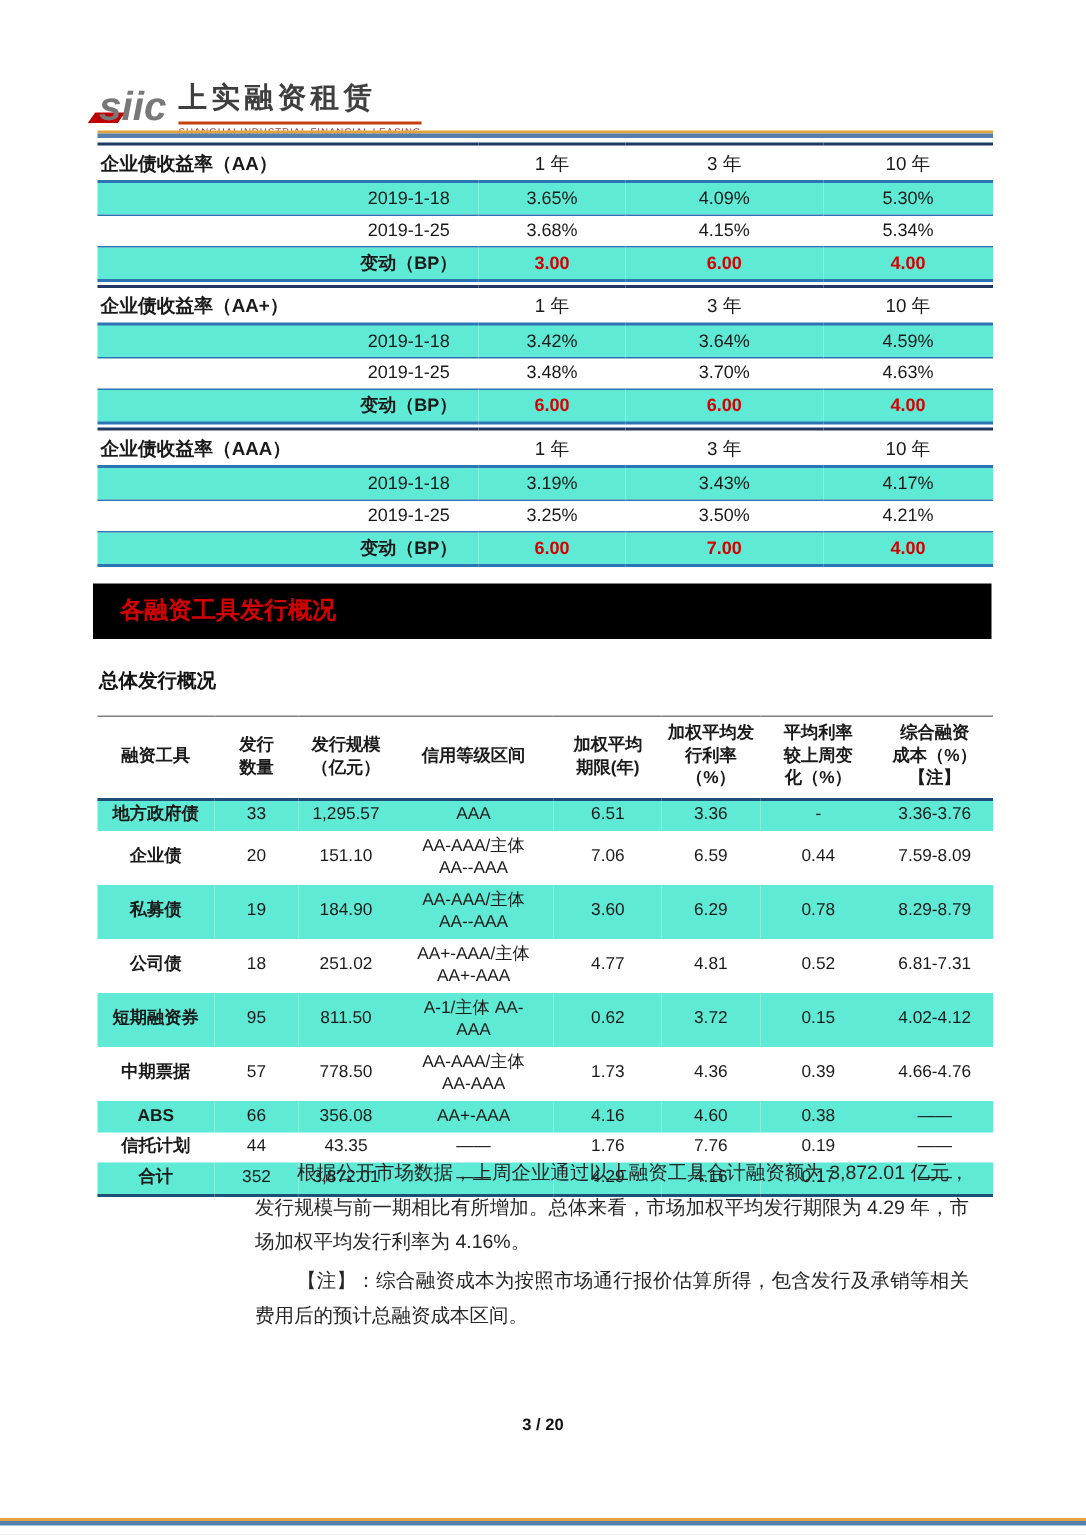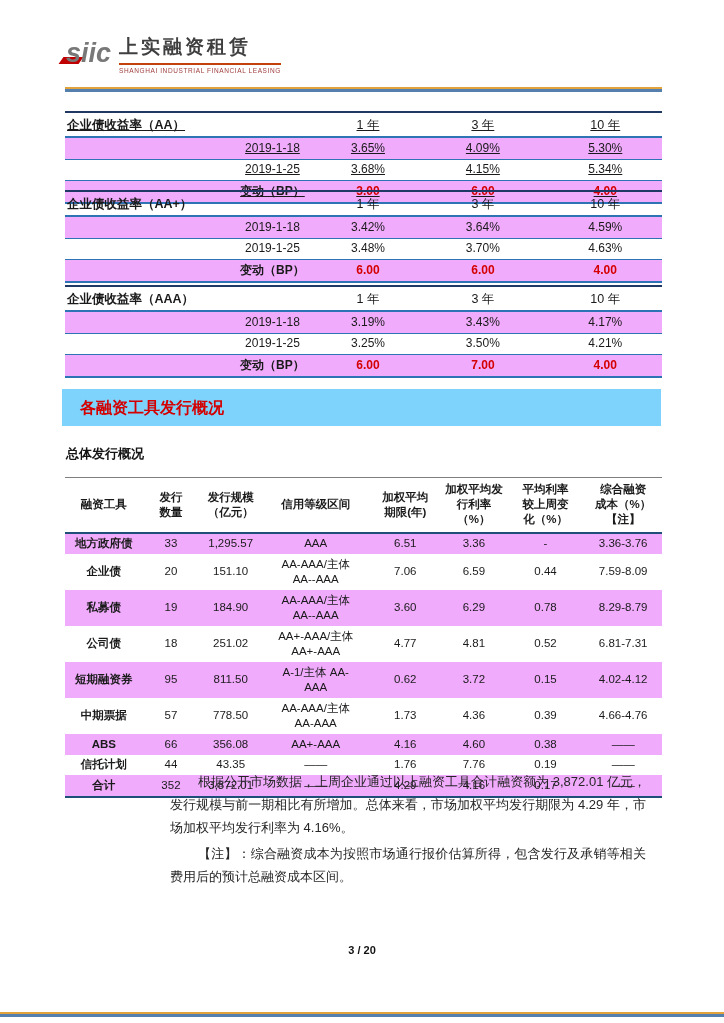--- a/index.html
+++ b/index.html
@@ -1,51 +1,51 @@
 <!DOCTYPE html>
 <html><head>
 <meta charset="utf-8">
 <style>
   html,body{margin:0;padding:0;background:#e8e8e8;}
   .page{position:relative;width:724px;height:1023px;background:#ffffff;margin:0 auto;
         font-family:"Liberation Sans","DejaVu Sans",sans-serif;color:#1a1a1a;overflow:hidden;}
 
   
-  .logo{position:absolute;left:66px;top:34px;display:flex;align-items:flex-start;}
+  .logo{position:absolute;left:66px;top:52px;display:flex;align-items:flex-start;}
   .siic-wrap{position:relative;margin-right:8px;margin-top:4px;}
   .siic{font-style:italic;font-weight:bold;font-size:27px;color:#787878;letter-spacing:0;position:relative;z-index:1;}
   .siic-swoosh{position:absolute;left:-5px;bottom:5px;width:20px;height:7px;background:#c00000;transform:skewX(-35deg);z-index:0;}
   .logo-cn{font-size:19px;font-weight:bold;color:#3f3f3f;letter-spacing:3px;border-bottom:2px solid #c2410c;padding-bottom:3px;}
   .logo-en{font-size:6.5px;color:#9e3b3b;letter-spacing:0.6px;margin-top:2px;}
 
   
   .top-sep{position:absolute;left:65px;top:87px;width:597px;}
   .sep-gold{height:2px;background:#E2A33D;}
   .sep-blue{height:2.5px;background:#5580AD;}
   .bottom-sep{position:absolute;left:0;bottom:6px;width:724px;}
   .bs-gold{height:2.5px;background:#E2A33D;}
   .bs-blue{height:3px;background:#5580AD;}
 
   
   .yt-slot{position:absolute;left:65px;width:597px;}
-  #yt0{top:111px;text-decoration:underline;} #yt1{top:190px;} #yt2{top:285px;}
+  #yt0{top:95px;} #yt1{top:190px;} #yt2{top:285px;}
   table.yield{width:100%;border-collapse:collapse;table-layout:fixed;border-top:2.5px solid #1F3864;}
   .yield td{font-size:12px;line-height:1.3;padding:2.5px 2px;text-align:center;}
   .yield .yc0{width:27%;} .yield .yc1{width:15.5%;} .yield .yc2{width:16.5%;}
   .yield .yc3{width:22%;} .yield .yc4{width:19%;}
   .yhead td{padding:3.5px 2px;border-bottom:2px solid #2E74B5;font-size:12.5px;}
   .ytitle{text-align:left !important;font-weight:bold;}
   .yrow td{border-bottom:1px solid #2E74B5;}
   .yield tr:last-child td{border-bottom:2.5px solid #2E74B5;}
-  .hl{background:#f0abfc;}
+  .hl{background:#5eead4;}
   .redrow .yval{color:#D40000;font-weight:bold;}
   .b{font-weight:bold;}
 
   
-  .banner{position:absolute;left:62px;top:389px;width:599px;height:37px;background:#7dd3fc;}
+  .banner{position:absolute;left:62px;top:389px;width:599px;height:37px;background:#000000;}
   .banner span{display:inline-block;margin-left:18px;line-height:37px;font-size:16px;font-weight:bold;color:#D40000;}
   .subtitle{position:absolute;left:66px;top:445px;font-size:13px;font-weight:bold;color:#141414;}
 
   
   .big-slot{position:absolute;left:65px;top:477px;width:597px;}
   table.issuance{width:100%;border-collapse:collapse;table-layout:fixed;border-top:1px solid #7f7f7f;}
   .issuance .c0{width:13%;} .issuance .c1{width:9.5%;} .issuance .c2{width:10.5%;}
   .issuance .c3{width:18%;} .issuance .c4{width:12%;} .issuance .c5{width:11%;}
   .issuance .c6{width:13%;} .issuance .c7{width:13%;}
   .issuance th{font-size:11.5px;font-weight:bold;line-height:1.32;padding:4px 1px;

